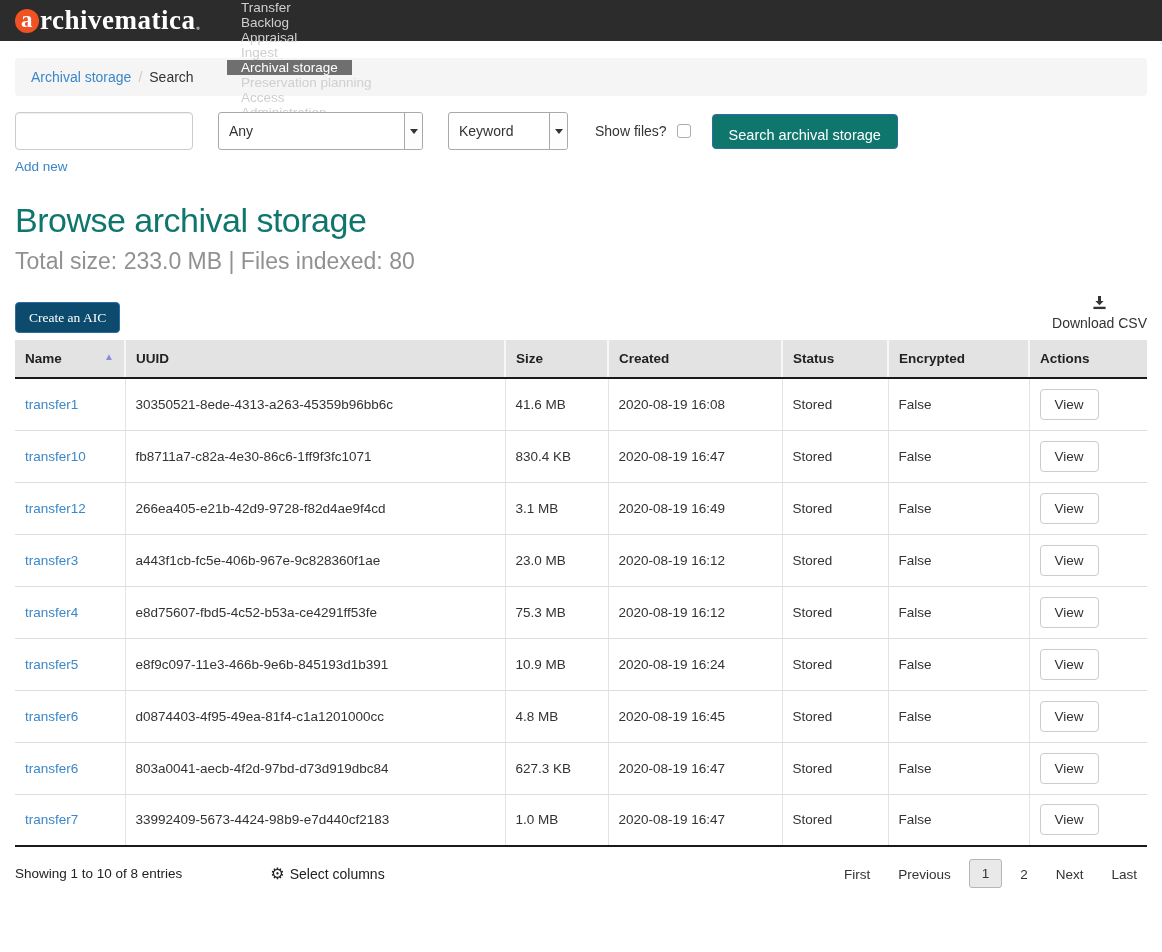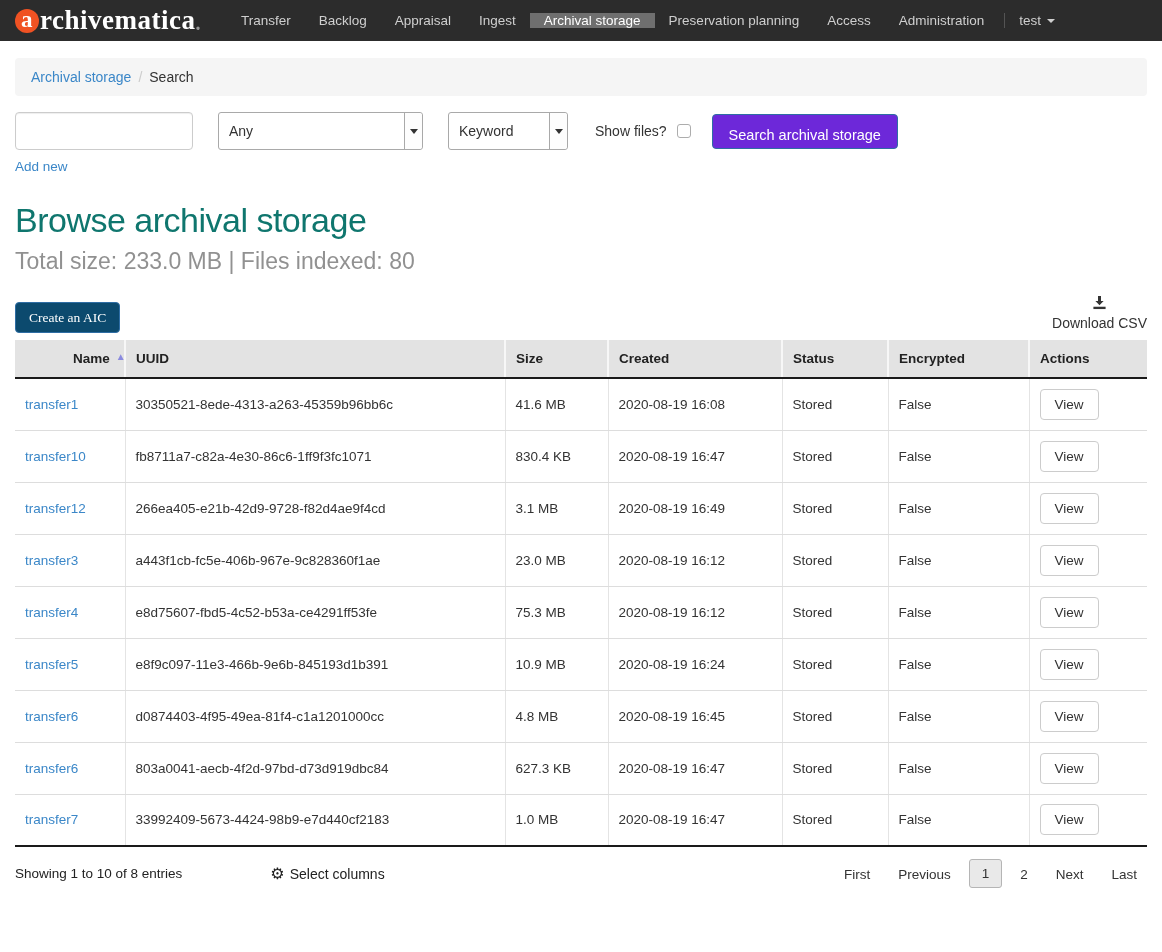--- a/index.html
+++ b/index.html
@@ -22,21 +22,21 @@
     font-size:27px; font-weight:bold; color:#fff; letter-spacing:.5px;
     cursor:pointer;
   }
   .logo-a {
     display:inline-flex; align-items:center; justify-content:center;
     width:24px; height:24px; margin-right:1px;
     background:#f05223; border-radius:50%;
     color:#fff; font-size:23px; line-height:1; padding-bottom:3px;
   }
   .logo-dot { color:#9a9a9a; font-size:20px; align-self:flex-end; padding-bottom:6px; }
-  .nav-items { display:flex; align-items:center; }
+  .nav-items { display:flex; align-items:flex-start;flex-direction:column; }
   .nav-item {
     display:flex; align-items:center; padding:0 14px;
     color:#cfcfcf; font-size:13.5px; cursor:pointer; white-space:nowrap;
   }
   .nav-item.active { background:#6f6f6f; color:#fff; }
   .nav-user-wrap { display:flex; align-items:stretch; border-left:1px solid #545454; margin-left:6px; }
   .nav-caret {
     display:inline-block; margin-left:6px;
     width:0; height:0; border-left:4px solid transparent;
     border-right:4px solid transparent; border-top:4px solid #cfcfcf;
@@ -80,21 +80,21 @@
   }
   .sel-field { width:205px; margin-left:25px; }
   .sel-type  { width:120px; margin-left:25px; }
   .show-files-label { margin-left:27px; font-size:14px; color:#333; }
   .checkbox {
     width:14px; height:14px; margin-left:10px;
     border:1px solid #adadad; border-radius:3px; background:#fff; cursor:pointer;
   }
   .btn-primary {
     margin-left:21px; height:35px; padding:12px 16px;
-    background:#6d28d9; border:1px solid #2e6da4; border-radius:4px;
+    background:#0f766e; border:1px solid #2e6da4; border-radius:4px;
     color:#fff; font-size:14.5px; cursor:pointer;
     font-family:"Liberation Sans", sans-serif;
   }
   .add-new { display:inline-block; margin:9px 15px 0 15px; color:#3b87c8; font-size:13.5px; text-decoration:none; cursor:pointer; }
 
   
   .page-title {
     margin:27px 15px 0 15px;
     font-size:34px; font-weight:normal; color:#0f766e; letter-spacing:-.5px;
   }
@@ -123,21 +123,21 @@
     width:1132px; margin:7px 15px 0 15px;
     border-collapse:collapse; table-layout:fixed;
     border-bottom:2px solid #1a1a1a;
   }
   .results thead th {
     background:#e3e3e3; border-bottom:2px solid #1a1a1a;
     height:38px; padding:0 10px; text-align:left;
     font-size:13.5px; font-weight:bold; color:#222;
   }
   .results thead th + th { border-left:2px solid #f7f7f7; }
-  .th-inner { display:flex; align-items:flex-start; justify-content:space-between;margin-left:48px; }
+  .th-inner { display:flex; align-items:flex-start; justify-content:space-between; }
   .sort-asc-icon { color:#8a8adf; font-size:10px; margin-left:6px; }
   .results tbody td {
     height:52px; padding:0 10px;
     border-bottom:1px solid #ddd; font-size:13.5px; color:#333;
     background:#fff; overflow:hidden; white-space:nowrap;
   }
   .results tbody td + td { border-left:1px solid #e4e4e4; }
   .results tbody a { color:#3b87c8; text-decoration:none; cursor:pointer; }
   .btn-view {
     background:#fff; border:1px solid #ccc; border-radius:4px;

